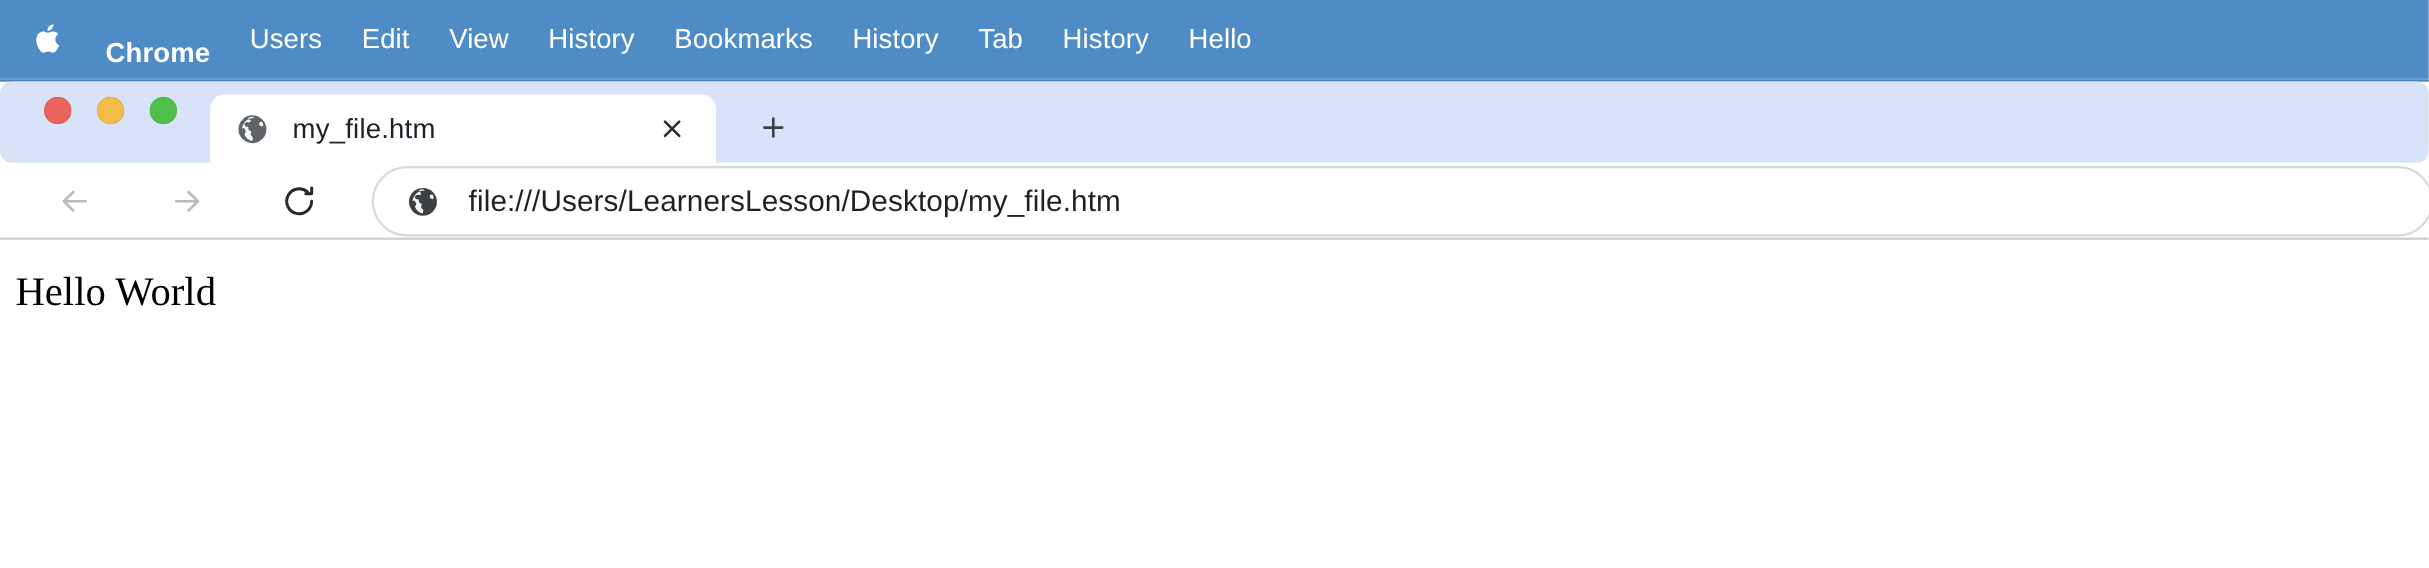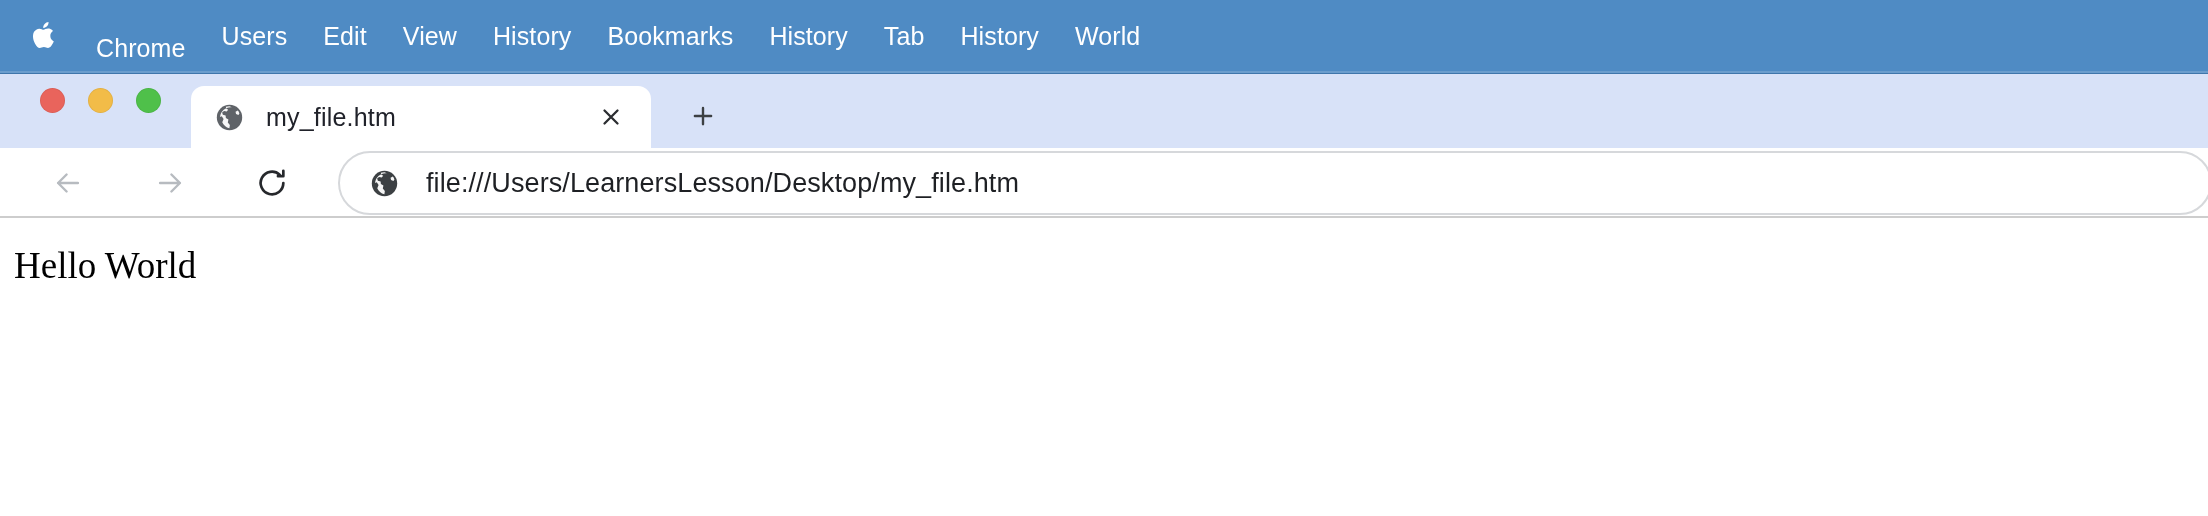--- a/index.html
+++ b/index.html
@@ -42,30 +42,31 @@
   .menu-apple svg { display: block; }
 
   .menu-item {
     color: #ffffff;
     font-size: 25px;
     line-height: 1;
     padding: 0 18px;
     white-space: nowrap;
     letter-spacing: 0.1px;
   }
-  .menu-item.bold { font-weight: normal; padding-left: 6px; margin-top: 24px; }
+  .menu-item.bold { font-weight: bold; padding-left: 6px; margin-top: 24px; }
 
   
   #tabstrip {
     position: relative;
     width: 2208px;
     height: 74px;
     background: #d8e2f8;
     display: flex;
     align-items: flex-end;
+    border-radius: 11px;
   }
 
   .traffic-lights {
     display: flex;
     align-items: center;
     gap: 23px;
     padding: 0 0 22px 40px;
     height: 100%;
   }
   .light {
@@ -216,21 +217,21 @@
 
   <div class="menu-item bold">Chrome</div>
   <div class="menu-item">Users</div>
   <div class="menu-item">Edit</div>
   <div class="menu-item">View</div>
   <div class="menu-item">History</div>
   <div class="menu-item">Bookmarks</div>
   <div class="menu-item">History</div>
   <div class="menu-item">Tab</div>
   <div class="menu-item">History</div>
-  <div class="menu-item">World</div>
+  <div class="menu-item">Hello</div>
 </div>
 
 <div id="tabstrip">
 
   <div class="traffic-lights">
     <div class="light red"></div>
     <div class="light yellow"></div>
     <div class="light green"></div>
   </div>
 

